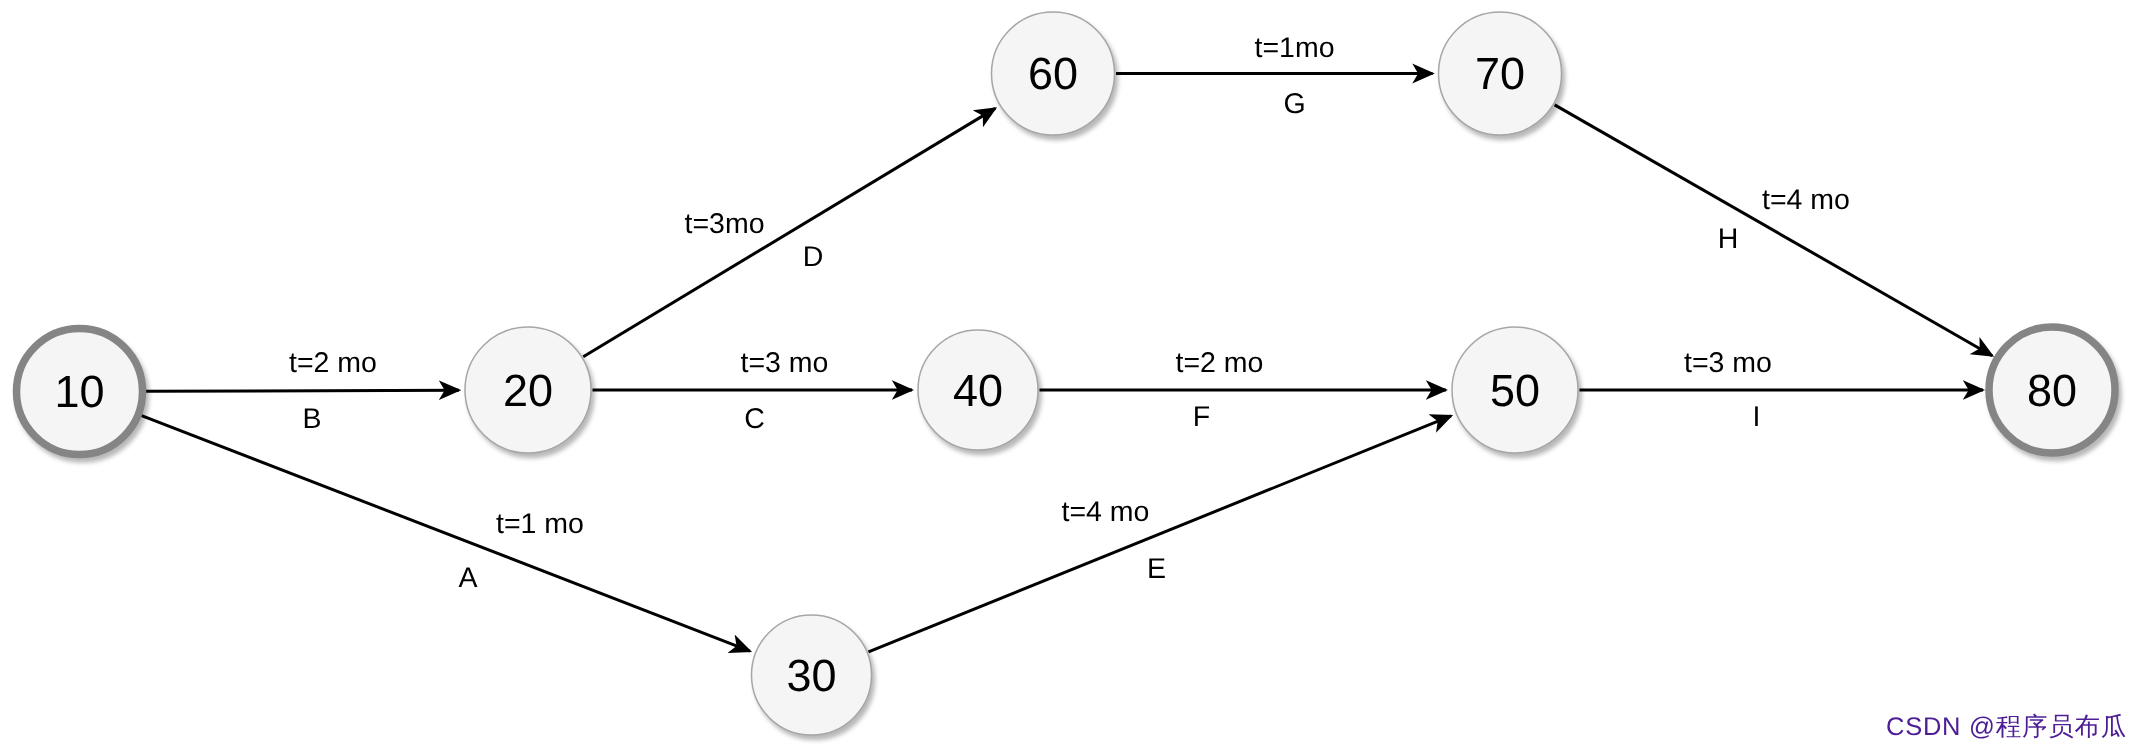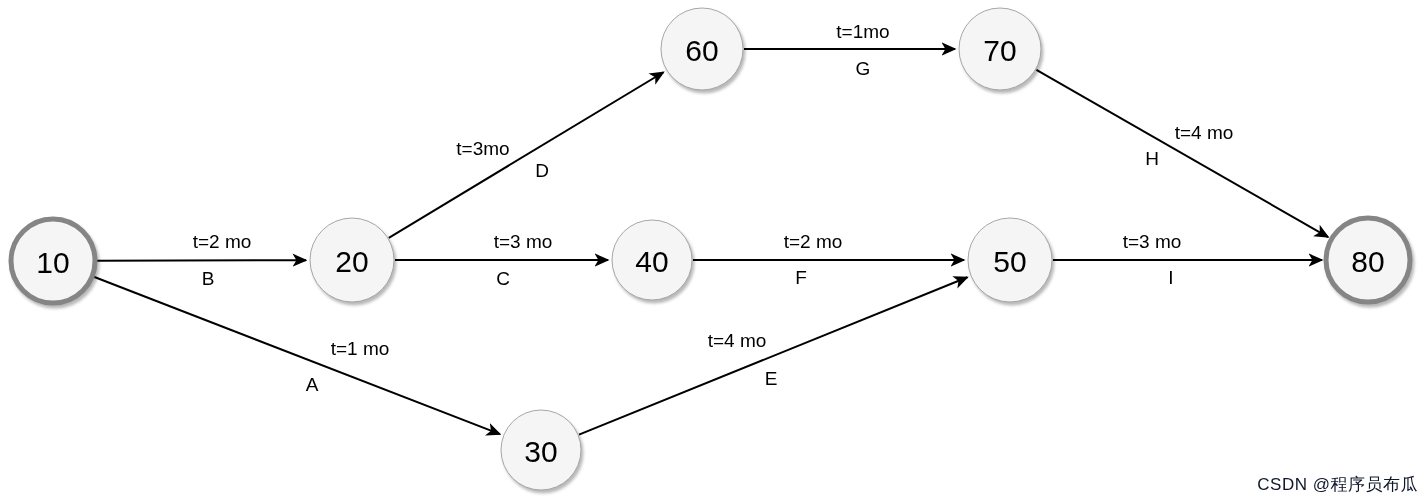--- a/index.html
+++ b/index.html
@@ -113,14 +113,14 @@
         <g>
           <circle cx="1000" cy="49" r="41" fill="#f5f5f5" stroke="#a6a6a6" stroke-width="1" class="node-circle"></circle>
           <text x="1000" y="49" text-anchor="middle" dominant-baseline="central" dy="1" class="node-label">70</text>
         </g>
         <g>
           <circle cx="1368" cy="260" r="42" fill="#f5f5f5" stroke="#858585" stroke-width="5" class="node-circle"></circle>
           <text x="1368" y="260" text-anchor="middle" dominant-baseline="central" dy="1" class="node-label">80</text>
         </g>
       </g>
   </svg>
-  <div class="watermark" style="color: #0f172a;">CSDN @程序员布瓜</div>
+  <div class="watermark" style="color: #4c1d95;">CSDN @程序员布瓜</div>
 </div>
 
 </body></html>

